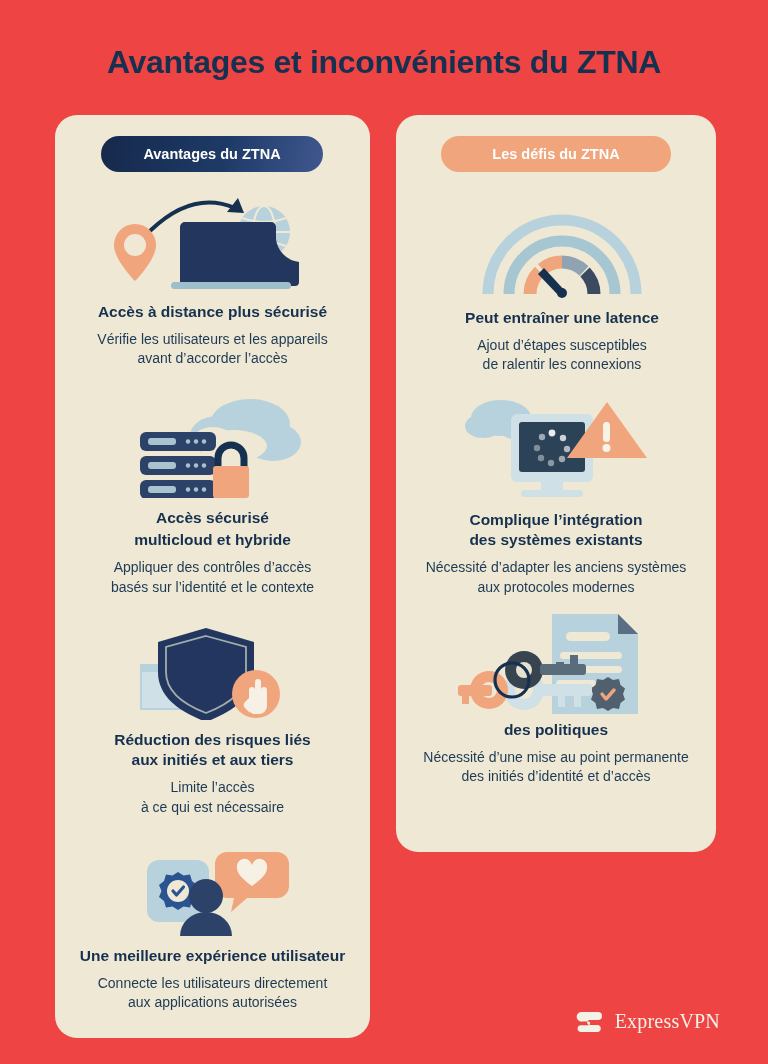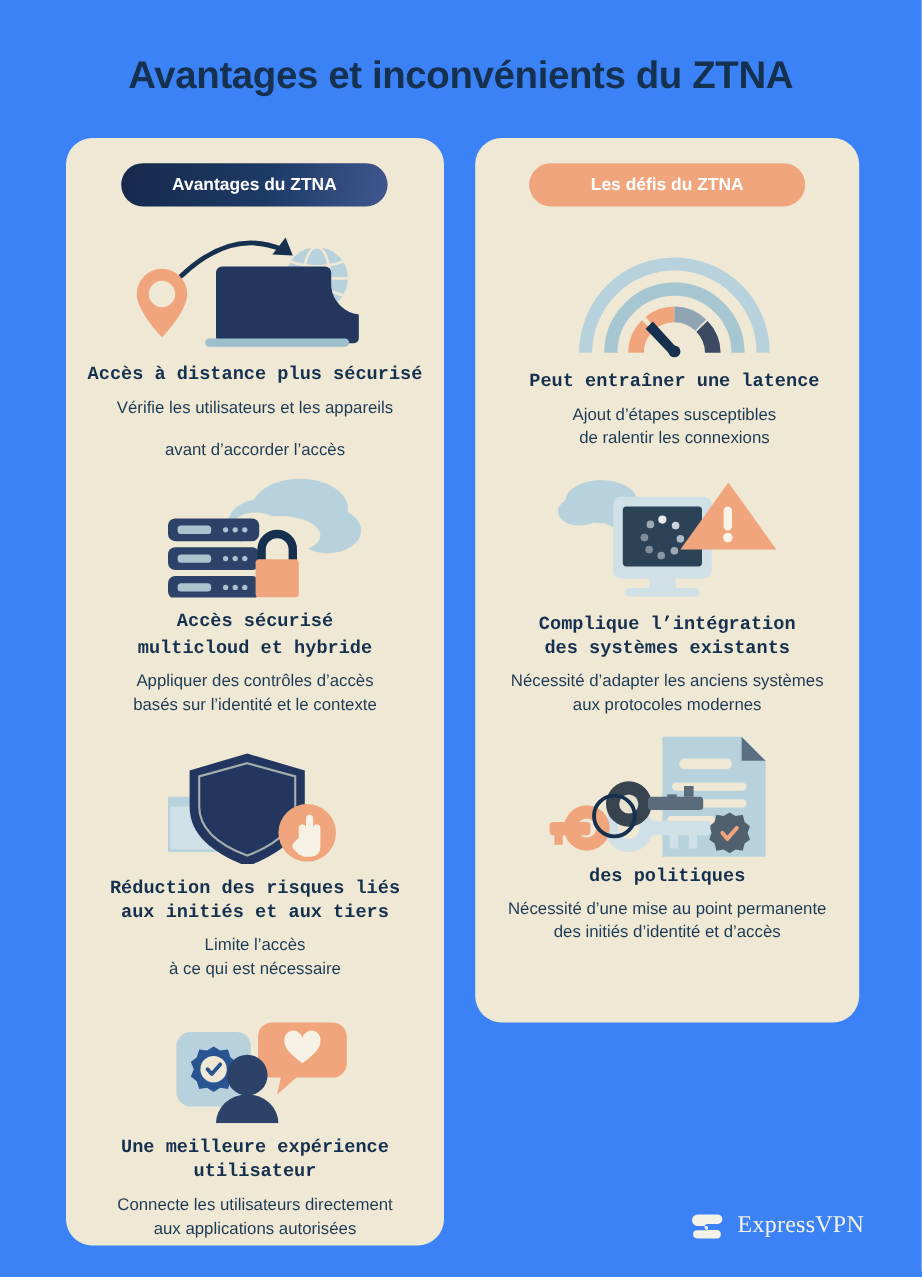--- a/index.html
+++ b/index.html
@@ -5,21 +5,21 @@
   * { box-sizing: border-box; margin: 0; padding: 0; }
   html, body {
     width: 768px; height: 1064px;
     background: #b9d1d7;
     font-family: "Liberation Sans", sans-serif;
     overflow: hidden;
   }
   #page {
     position: relative;
     width: 768px; height: 1064px;
-    background: #3b82f6;
+    background: #ef4444;
   }
   
   .page-title {
     position: absolute;
     top: 44px; left: 0; width: 768px;
     text-align: center;
     font-size: 32px;
     font-weight: bold;
     letter-spacing: -0.3px;
     color: #16314f;
@@ -58,21 +58,20 @@
   .item { position: absolute; text-align: center; }
   .item .icon-wrap {
     display: flex; align-items: flex-end; justify-content: center;
   }
   .item h3 {
     font-size: 15.5px;
     font-weight: bold;
     color: #16314f;
     line-height: 1.30;
     margin-top: 10px;
-    font-family: Liberation Mono, monospace;
   }
   .item p {
     font-size: 14px;
     color: #1d3a55;
     line-height: 1.38;
     margin-top: 8px;
   }
   .item p.tight { margin-top: 6px; }
 
   
@@ -130,21 +129,21 @@
 
         <path d="M38 38 Q80 -2 122 16" stroke="#16314f" stroke-width="4" fill="none" stroke-linecap="round"></path>
         <polygon points="125,6 131,21 114,20" fill="#16314f"></polygon>
 
         <path d="M22 32 a21 21 0 0 1 21 21 c0 15 -21 36 -21 36 s-21 -21 -21 -36 a21 21 0 0 1 21 -21 z" fill="#f0a57c"></path>
         <circle cx="22" cy="53" r="11" fill="#efe8d4"></circle>
       </svg>
     </div>
     <h3>Accès à distance plus sécurisé</h3>
     <p>Vérifie les utilisateurs et les appareils</p>
-    <p class="tight" style="margin-top:16px">avant d’accorder l’accès</p>
+    <p class="tight" style="margin-top:0">avant d’accorder l’accès</p>
   </div>
 
   <div class="item" id="item-p2">
     <div class="icon-wrap">
       <svg width="190" height="102" viewBox="0 0 190 102">
 
         <ellipse cx="132" cy="28" rx="40" ry="25" fill="#b7d2dc"></ellipse>
         <ellipse cx="100" cy="40" rx="28" ry="20" fill="#b7d2dc"></ellipse>
         <ellipse cx="155" cy="46" rx="28" ry="19" fill="#b7d2dc"></ellipse>
         <ellipse cx="115" cy="50" rx="34" ry="16" fill="#efe8d4"></ellipse>

